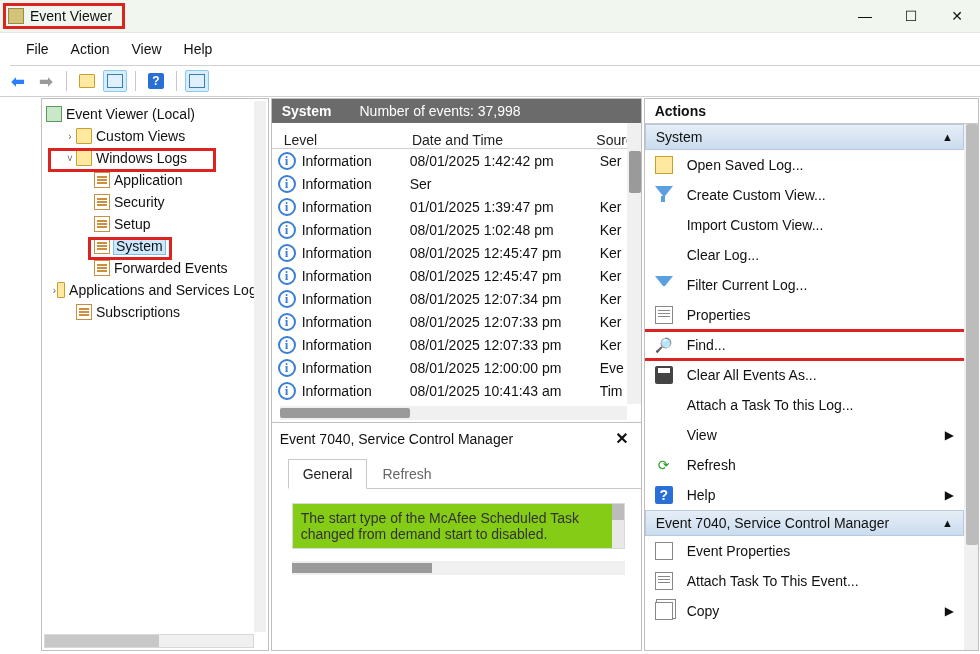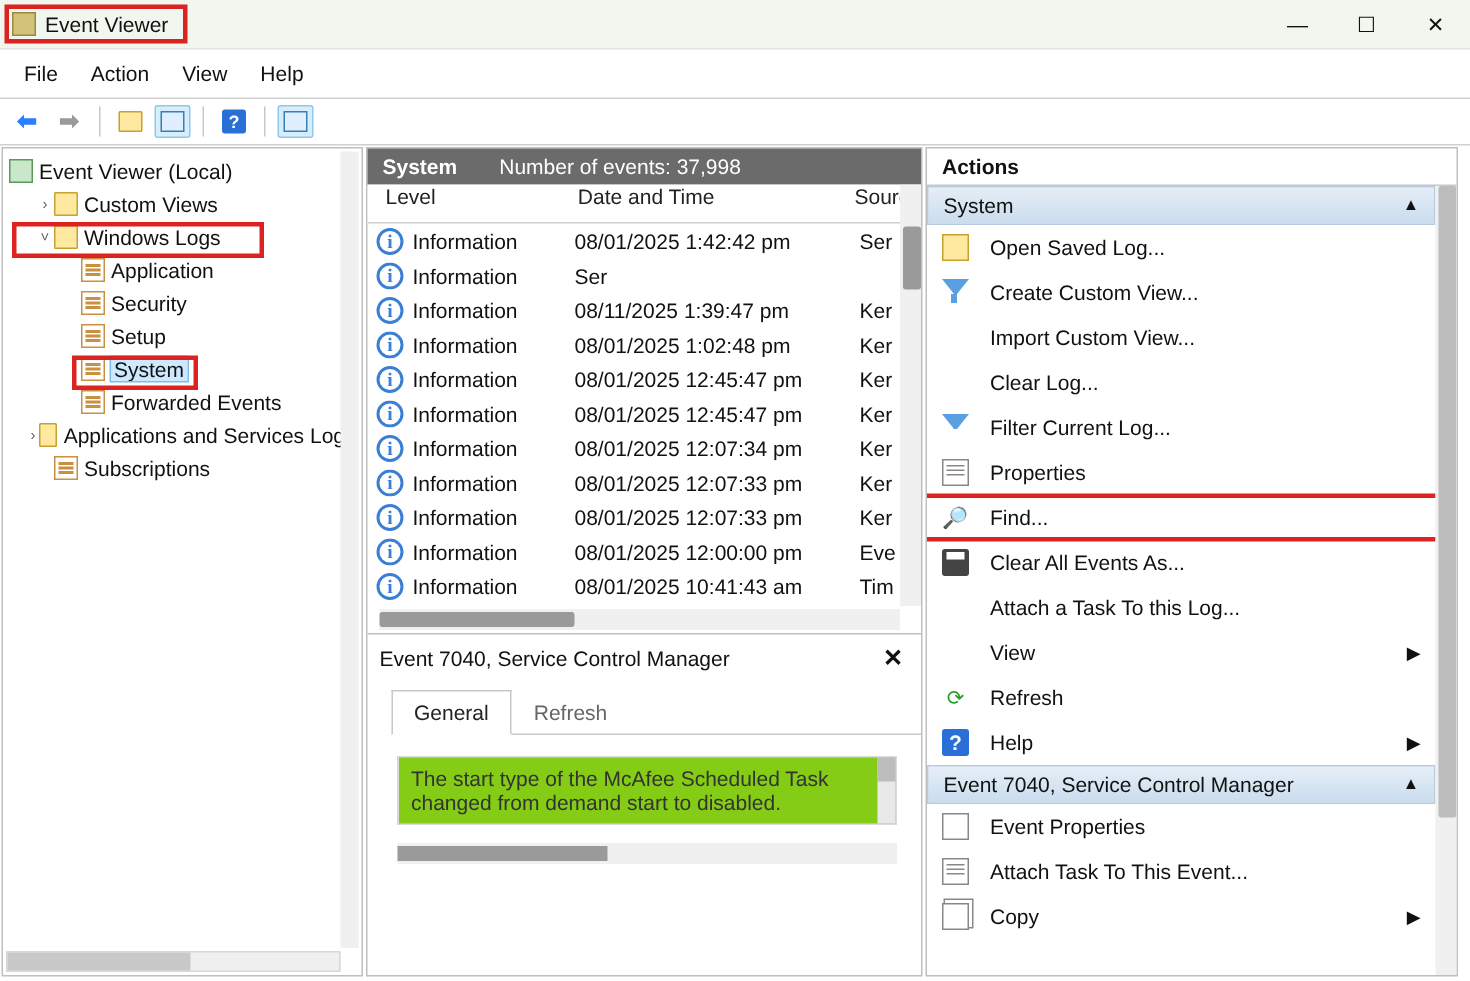--- a/index.html
+++ b/index.html
@@ -3,29 +3,29 @@
 <meta charset="utf-8">
 <style>
   * { box-sizing: border-box; }
   body { margin:0; font-family: "Segoe UI", Tahoma, sans-serif; font-size:14px; color:#111; background:#fff; width:980px; height:654px; overflow:hidden;}
   .titlebar { display:flex; align-items:center; height:33px; background:#f1f6ee; border-bottom:1px solid #e5e5e5; }
   .titlebar .app-icon { width:16px; height:16px; margin:0 6px 0 8px; background:#d3c27a; border:1px solid #9a8a3a;}
   .title-text { font-size:14px; }
   .title-highlight { position:absolute; left:3px; top:3px; width:122px; height:26px; border:3px solid #d22; pointer-events:none;}
   .win-controls { margin-left:auto; display:flex; }
   .win-btn { width:46px; height:33px; display:flex; align-items:center; justify-content:center; font-size:14px; }
-  .menubar { display:flex; gap:2px; padding:4px 6px; border-bottom:1px solid #d0d0d0;}
+  .menubar { display:flex; gap:2px; padding:4px 6px; border-bottom:1px solid #d0d0d0;margin-left:10px;}
   .menu-item { padding:4px 10px; border-radius:2px;}
   .toolbar { display:flex; align-items:center; gap:4px; padding:4px 6px; border-bottom:1px solid #d0d0d0;}
   .tb-btn { width:24px; height:22px; display:flex; align-items:center; justify-content:center; border:1px solid transparent; border-radius:2px;}
   .tb-btn.sel{ background:#d6eefb; border:1px solid #8ec8ea;}
   .tb-sep { width:1px; height:20px; background:#c8c8c8; margin:0 4px;}
   .arrow-l, .arrow-r { font-size:16px; font-weight:bold;}
   .arrow-l{color:#2a7fff;} .arrow-r{color:#9a9a9a;}
-  .main { display:flex; height:555px; }
+  .main { display:flex; height:555px;margin-left:40px; }
   .pane { border:1px solid #bfbfbf; margin:1px; background:#fff; position:relative;}
   
   .tree { width:241px; padding-top:4px; overflow:hidden;}
   .tree-row { display:flex; align-items:center; height:22px; white-space:nowrap; padding-right:4px;}
   .tree-row .sp { display:inline-block;}
   .tree-row .tog { width:12px; display:inline-block; text-align:center; color:#666; font-size:10px;}
   .tree-row .tico { width:16px; height:16px; margin-right:4px; display:inline-block;}
   .ico-viewer{ background:#c9e8c9; border:1px solid #5a9a5a;}
   .ico-folder{ background:#ffe8a0; border:1px solid #c8a030; border-radius:1px;}
   .ico-log{ background:#fff; border:1px solid #c89040; position:relative;}
@@ -33,21 +33,21 @@
   .tree-row.sel .lbl { background:#cde8ff; outline:1px solid #7fbde9; padding:0 2px;}
   .tree-hscroll{ position:absolute; left:2px; right:14px; bottom:2px; height:14px; background:#f0f0f0; border:1px solid #d8d8d8;}
   .tree-hscroll .thumb{ position:absolute; left:0; top:0; bottom:0; width:55%; background:#c8c8c8;}
   .tree-vscroll{ position:absolute; right:2px; top:2px; bottom:18px; width:12px; background:#f0f0f0;}
   .red-box{ border:3px solid #d22; position:absolute; pointer-events:none;}
   
   .mid { width:371px; display:flex; flex-direction:column;}
   .mid-head { background:#6b6b6b; color:#fff; display:flex; align-items:center; height:24px; padding:0 10px; gap:28px; font-size:14px;}
   .mid-head .t1{ font-weight:600;}
   .grid-wrap{ flex:0 0 300px; position:relative; overflow:hidden; border-bottom:1px solid #bfbfbf;}
-  .grid-header{ display:flex; background:#fff; border-bottom:1px solid #d0d0d0; height:26px; align-items:flex-start;}
+  .grid-header{ display:flex; background:#fff; border-bottom:1px solid #d0d0d0; height:26px; align-items:flex-end;}
   .gh{ padding-left:12px; color:#222;}
   .gh1{width:132px;} .gh2{width:190px;} .gh3{flex:1;}
   .grid-body{ position:absolute; top:26px; bottom:18px; left:0; right:14px; overflow:hidden;}
   .grow{ display:flex; align-items:center; height:23.1px;}
   .gc{ white-space:nowrap; overflow:hidden;}
   .gc1{width:132px; display:flex; align-items:center; padding-left:6px;} .gc2{width:190px;padding-left:6px;} .gc3{flex:1;padding-left:6px;}
   .info-ico{ width:18px; height:18px; border-radius:50%; border:2px solid #3a7fd5; display:inline-flex; align-items:center; justify-content:center; color:#3a7fd5; font-weight:bold; font-family:Georgia,serif; font-size:13px; margin-right:6px; background:#fff;}
   .grid-vscroll{ position:absolute; top:0; right:0; bottom:18px; width:14px; background:#f0f0f0;}
   .grid-vscroll .thumb{ position:absolute; top:28px; height:42px; left:2px; right:0px; background:#9a9a9a; border-radius:2px;}
   .grid-hscroll{ position:absolute; left:8px; right:14px; bottom:2px; height:14px; background:#f0f0f0;}
@@ -234,21 +234,21 @@
               <span class="info-ico">i</span>
               <span>Information</span>
             </div>
             <div class="gc gc3">Ser</div>
           </div>
           <div class="grow">
             <div class="gc gc1">
               <span class="info-ico">i</span>
               <span>Information</span>
             </div>
-            <div class="gc gc2">08/11/2025 1:39:47 pm</div>
+            <div class="gc gc2">01/01/2025 1:39:47 pm</div>
             <div class="gc gc3">Ker</div>
           </div>
           <div class="grow">
             <div class="gc gc1">
               <span class="info-ico">i</span>
               <span>Information</span>
             </div>
             <div class="gc gc2">08/01/2025 1:02:48 pm</div>
             <div class="gc gc3">Ker</div>
           </div>

